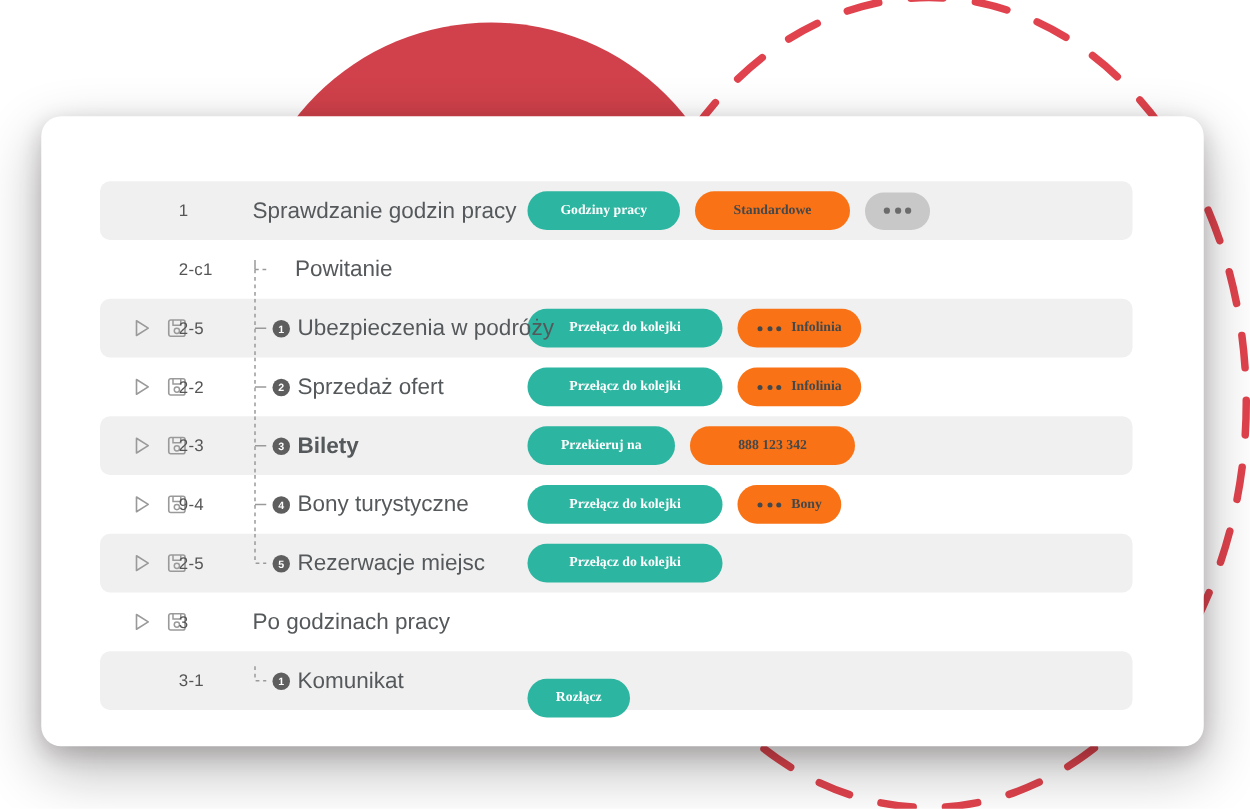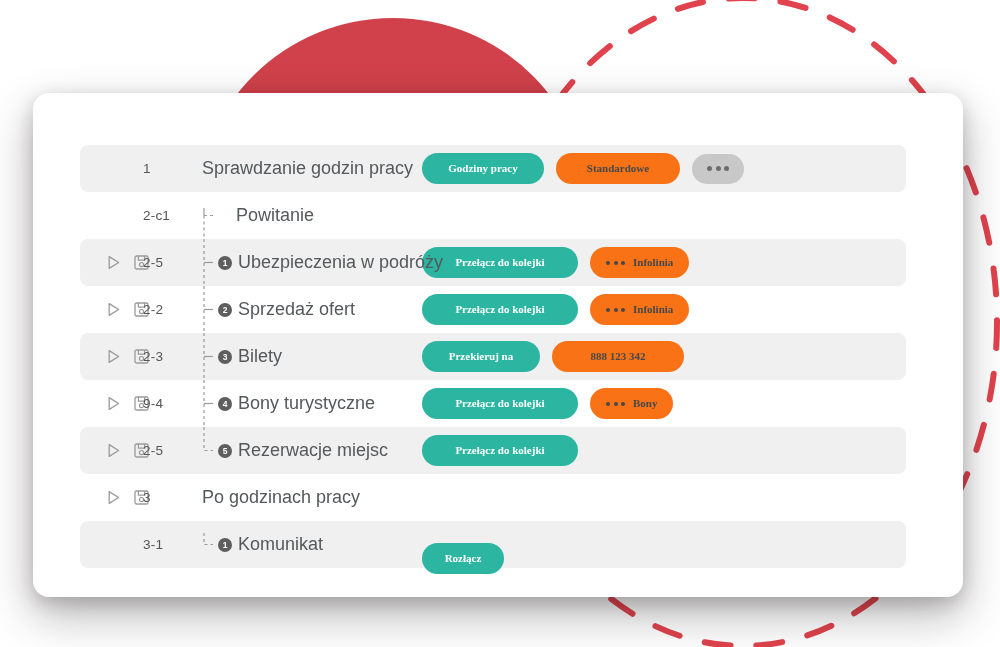--- a/index.html
+++ b/index.html
@@ -316,21 +316,21 @@
           </div>
           <div class="c-id">2-3</div>
           <div class="c-label">
             <div class="branch">
               <svg width="36" height="47" viewBox="0 0 36 47">
                 <path d="M4 0 L4 47" stroke="#9a9a9a" stroke-width="1.2" stroke-dasharray="3 3" fill="none"></path>
                 <path d="M4 23.5 L13 23.5" stroke="#9a9a9a" stroke-width="1.2" fill="none"></path>
               </svg>
               <span class="badge">3</span>
             </div>
-            <span class="lbl" style="margin-left: 2px;">Bilety</span>
+            <span class="lbl" style="margin-left: 2px; font-weight: bold;">Bilety</span>
           </div>
           <div class="c-pills">
             <button class="pill teal w-fwd">
               <span>Przekieruj na</span>
             </button>
             <button class="pill yellow w-num">
               <span>888 123 342</span>
             </button>
           </div>
         </div>

